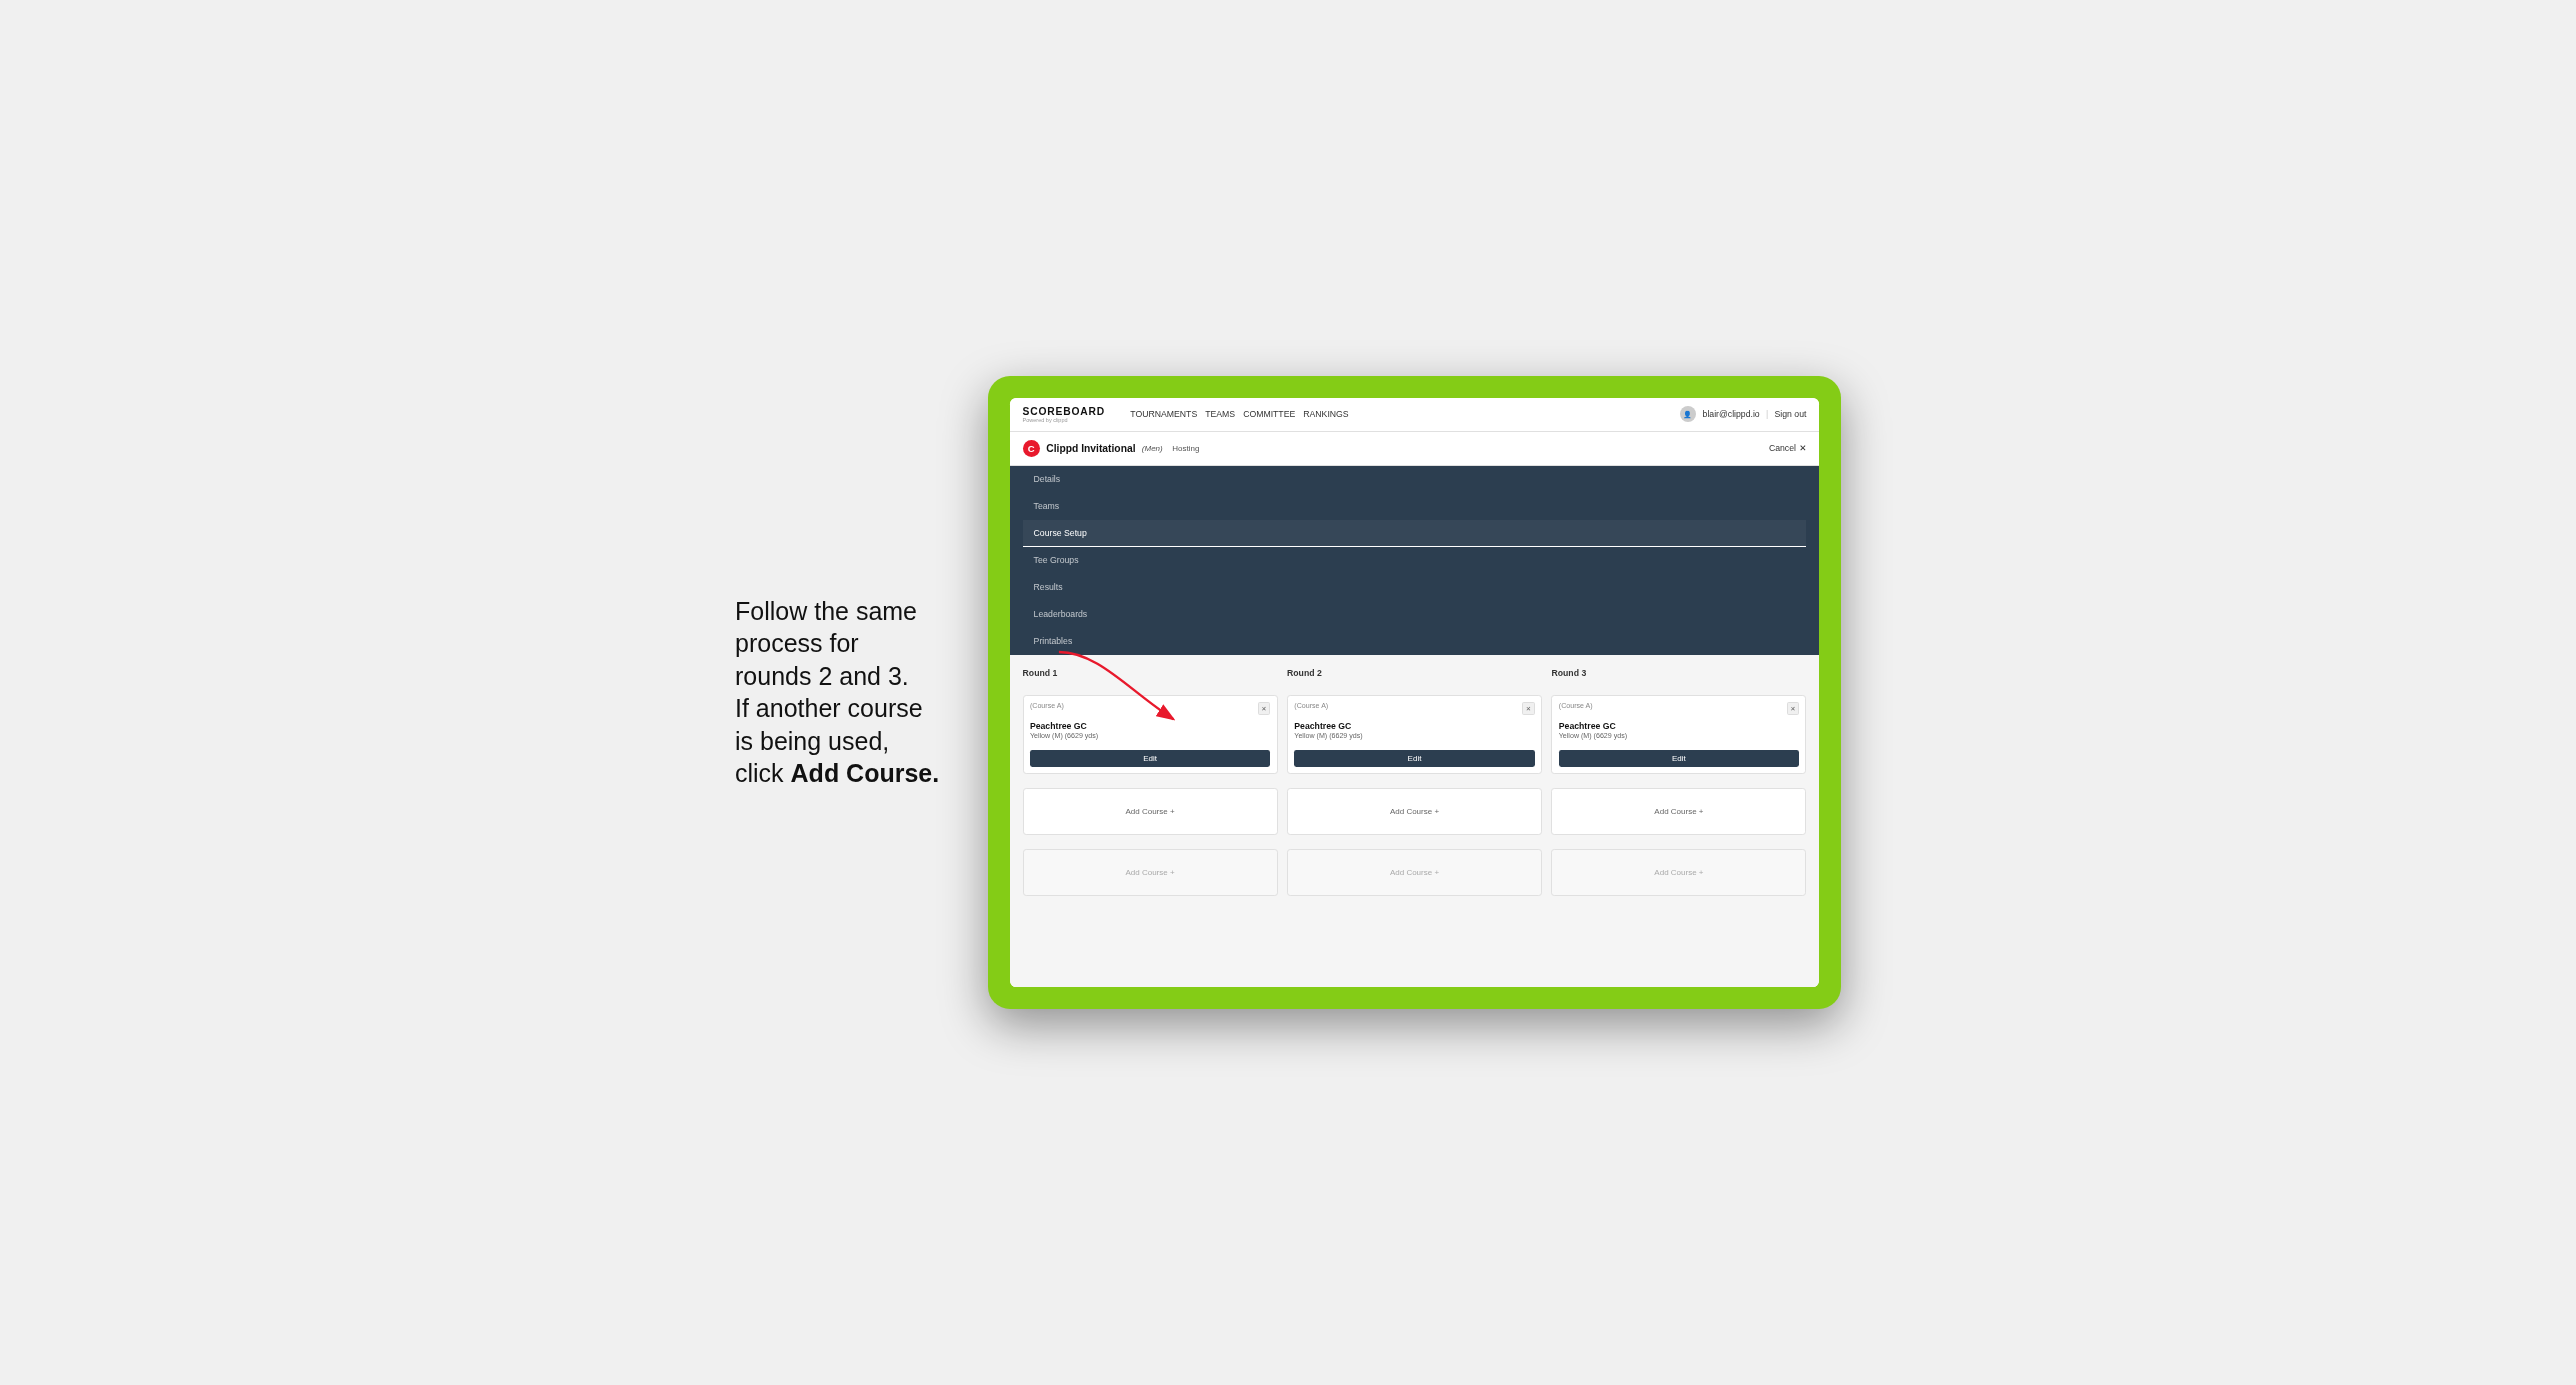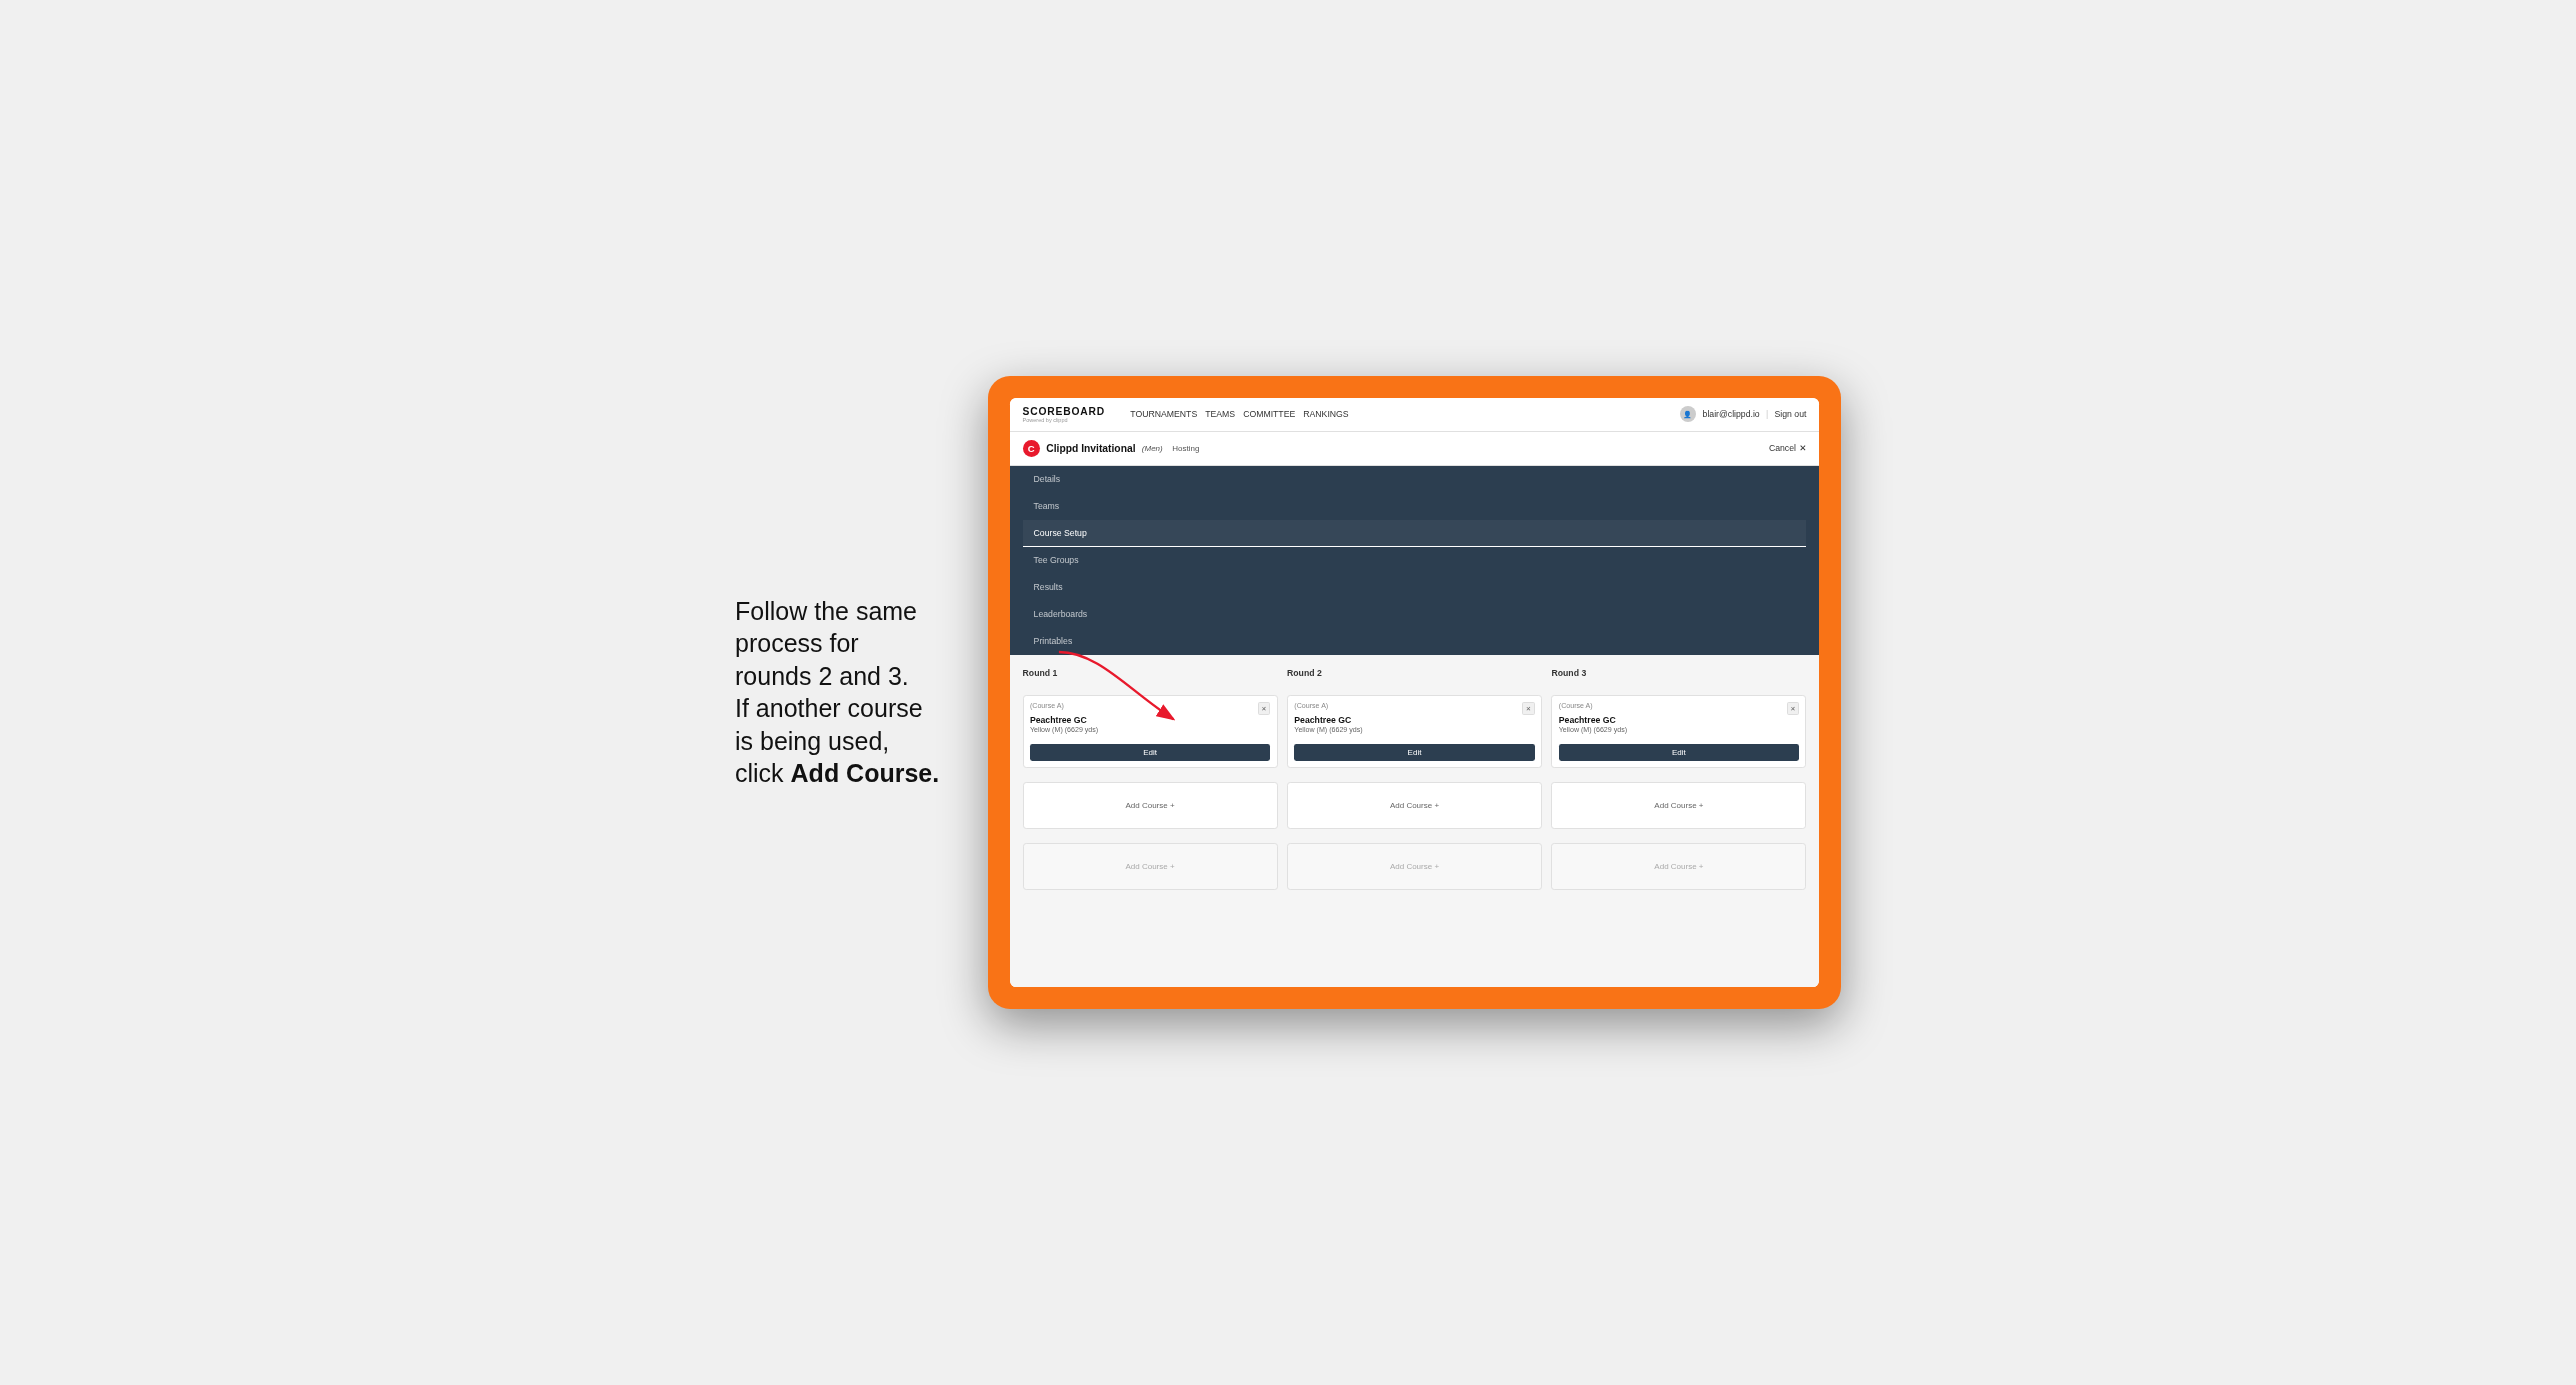--- a/index.html
+++ b/index.html
@@ -26,21 +26,21 @@
       font-size: 25px;
       line-height: 1.3;
       color: #111;
     }
     .instruction-text strong {
       font-weight: 900;
     }
 
     .tablet-frame {
       flex: 1;
-      background: #f97316;
+      background: #84cc16;
       border-radius: 22px;
       padding: 22px;
       box-shadow: 0 16px 47px rgba(0,0,0,0.4);
       position: relative;
     }
 
     .tablet-screen {
       background: #fff;
       border-radius: 6.3px;
       overflow: hidden;
@@ -209,21 +209,21 @@
     .course-card {
       background: #fff;
       border: 0.8px solid #e0e0e0;
       border-radius: 3.2px;
       padding: 6.3px;
     }
 
     .course-label {
       font-size: 7.1px;
       color: #888;
-      margin-bottom: 5px;
+      margin-bottom: 11px;
     }
     .course-name {
       font-size: 8.7px;
       font-weight: 700;
       color: #111;
       margin-bottom: 0.8px;
     }
     .course-details {
       font-size: 7.1px;
       color: #666;

